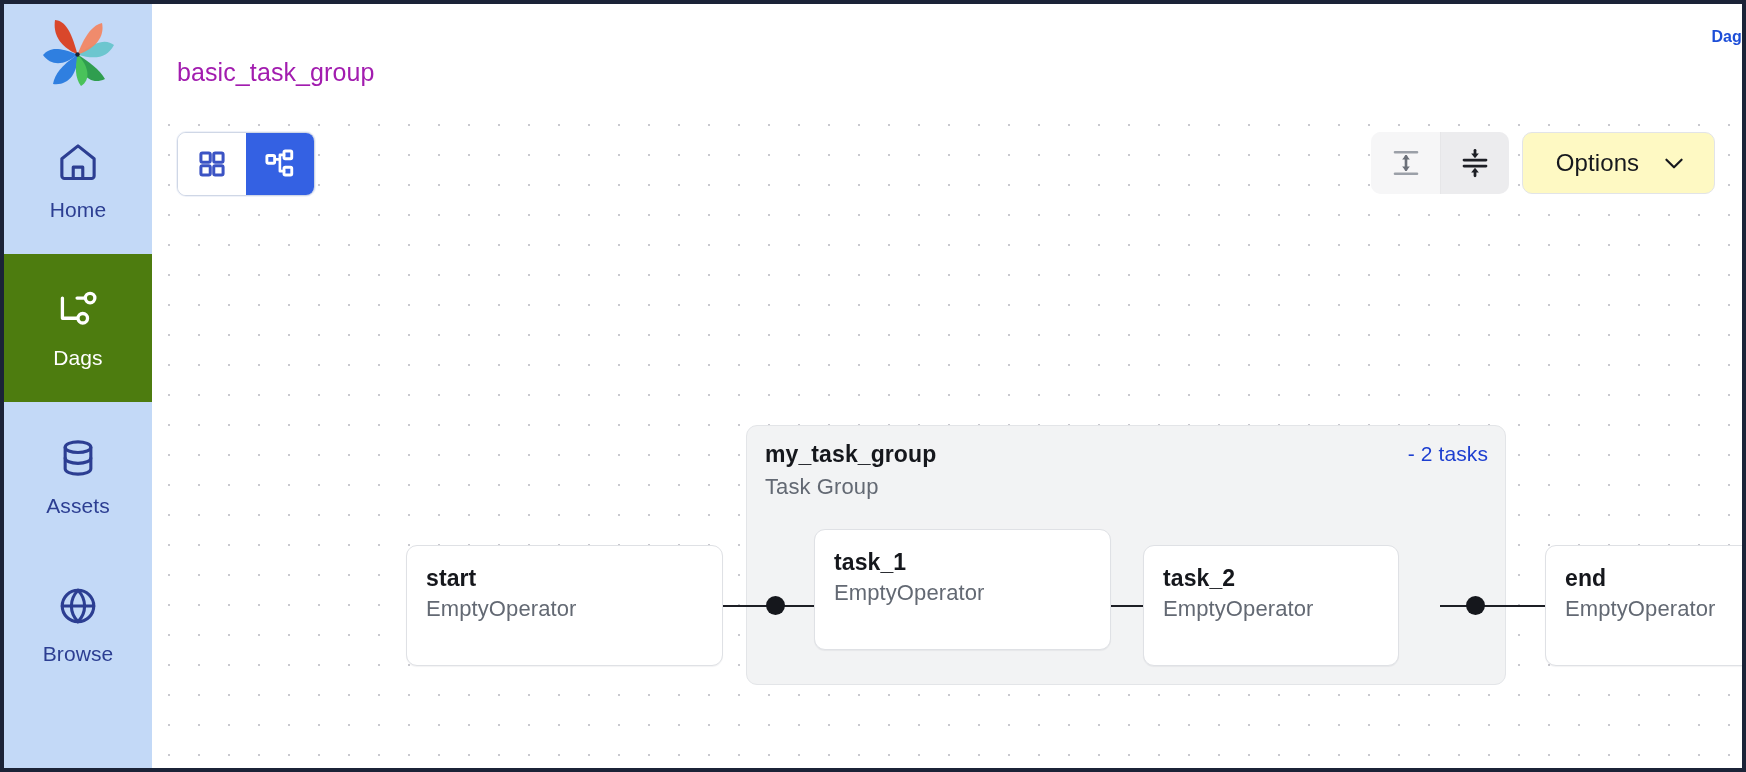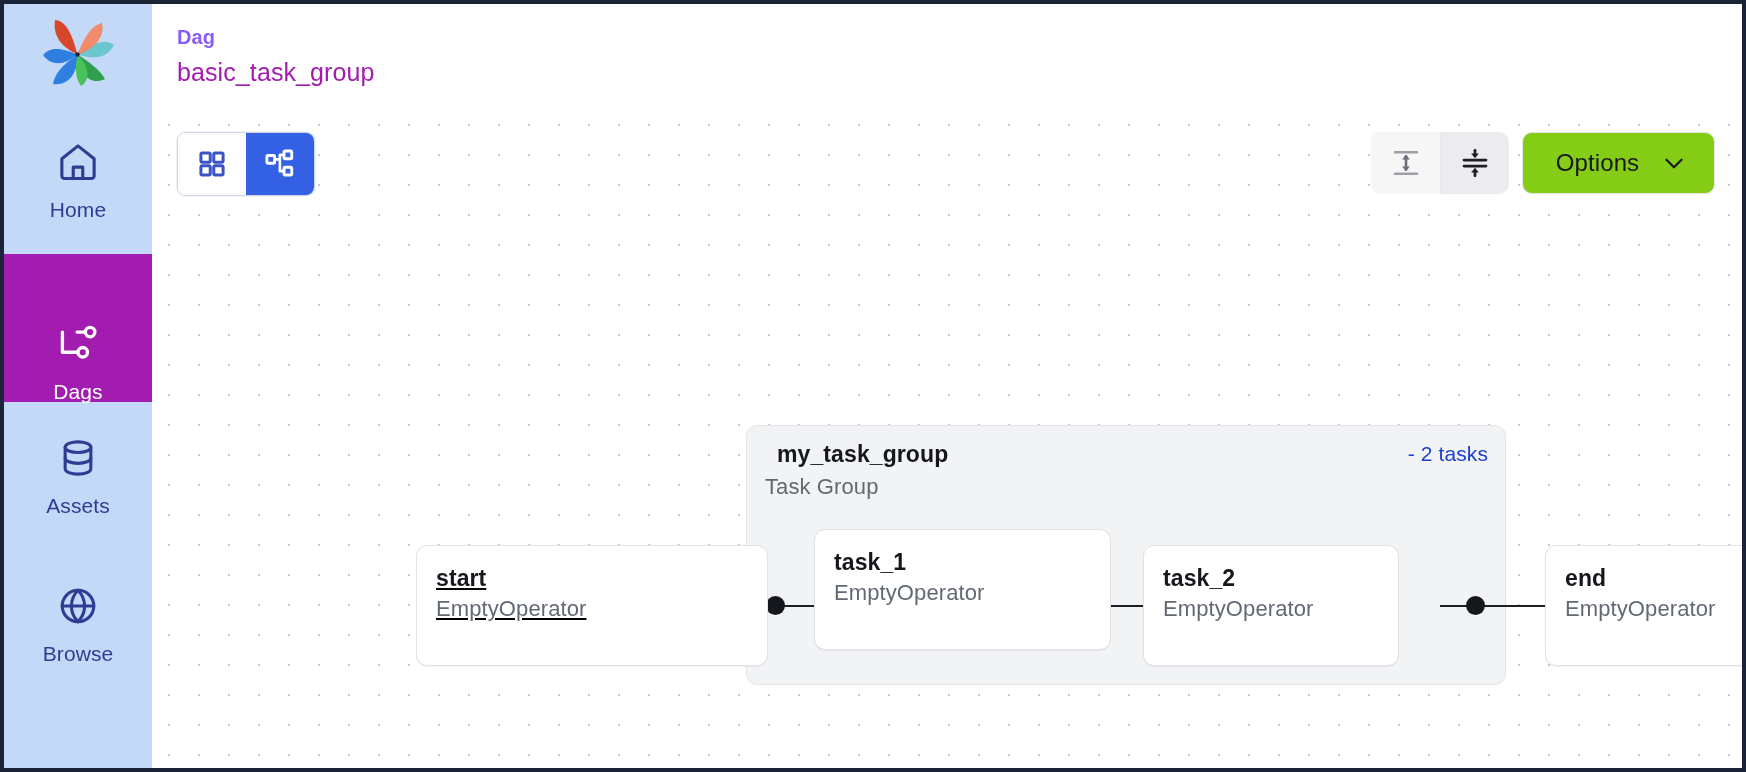--- a/index.html
+++ b/index.html
@@ -40,23 +40,22 @@
     display: flex;
     flex-direction: column;
     align-items: center;
     justify-content: center;
     gap: 15px;
     color: #2c3e92;
     cursor: pointer;
     text-decoration: none;
   }
   .nav-item.active {
-    background: #a21caf;
+    background: #4d7c0f;
     color: #ffffff;
-    justify-content: flex-end;
   }
   .nav-icon { width: 44px; height: 44px; display: block; }
   .nav-label {
     font-size: 21px;
     font-weight: 400;
     letter-spacing: .1px;
     line-height: 1;
   }
 
   
@@ -71,25 +70,26 @@
   #header {
     position: absolute;
     left: 0; top: 0;
     width: 100%;
     height: 116px;
     padding: 18px 0 0 25px;
     background: #ffffff;
     z-index: 4;
   }
   #dag-kicker {
-    font-size: 20px;
+    font-size: 16px;
     font-weight: 700;
-    color: #8b5cf6;
+    color: #1d4ed8;
     line-height: 30px;
     letter-spacing: .1px;
+    text-align: right;
   }
   #dag-title {
     font-size: 25px;
     font-weight: 400;
     color: #a21caf;
     line-height: 40px;
     letter-spacing: .1px;
   }
 
   
@@ -149,21 +149,21 @@
   .icon-btn + .icon-btn { border-left: 1px solid #e6e6e8; }
   .icon-btn.pressed { background: #ececee; }
   #options-btn {
     height: 62px;
     min-width: 193px;
     padding: 0 22px 0 28px;
     display: flex;
     align-items: center;
     justify-content: center;
     gap: 22px;
-    background: #84cc16;
+    background: #fef9c3;
     border: 1px solid #e2e4e8;
     border-radius: 10px;
     cursor: pointer;
     font-family: "Liberation Sans", sans-serif;
     font-size: 24px;
     color: #16181d;
     letter-spacing: .1px;
   }
 
   
@@ -207,21 +207,20 @@
     cursor: pointer;
   }
   #tg-name {
     position: absolute;
     left: 18px; top: 11px;
     font-size: 23px;
     font-weight: 700;
     color: #15171c;
     line-height: 34px;
     letter-spacing: .1px;
-    margin-left: 12px;
   }
   #tg-kind {
     position: absolute;
     left: 18px; top: 45px;
     font-size: 22px;
     font-weight: 400;
     color: #636973;
     line-height: 32px;
     letter-spacing: .1px;
   }
@@ -369,21 +368,21 @@
       </div>
 
       <div class="edge-line" style="left:557px; top:601px; width:105px;"></div>
       <div class="edge-dot" style="left:614px; top:592px;"></div>
 
       <div class="edge-line" style="left:959px; top:601px; width:32px;"></div>
 
       <div class="edge-line" style="left:1288px; top:601px; width:105px;"></div>
       <div class="edge-dot" style="left:1314px; top:592px;"></div>
 
-      <div class="task-node" style="left:264px; top:541px; width:352px; height:121px;text-decoration:underline;">
+      <div class="task-node" style="left:254px; top:541px; width:317px; height:121px;">
         <div class="task-name">start</div>
         <div class="task-op">EmptyOperator</div>
       </div>
 
       <div class="task-node" style="left:662px; top:525px; width:297px; height:121px;">
         <div class="task-name">task_1</div>
         <div class="task-op">EmptyOperator</div>
       </div>
 
       <div class="task-node" style="left:991px; top:541px; width:256px; height:121px;">

